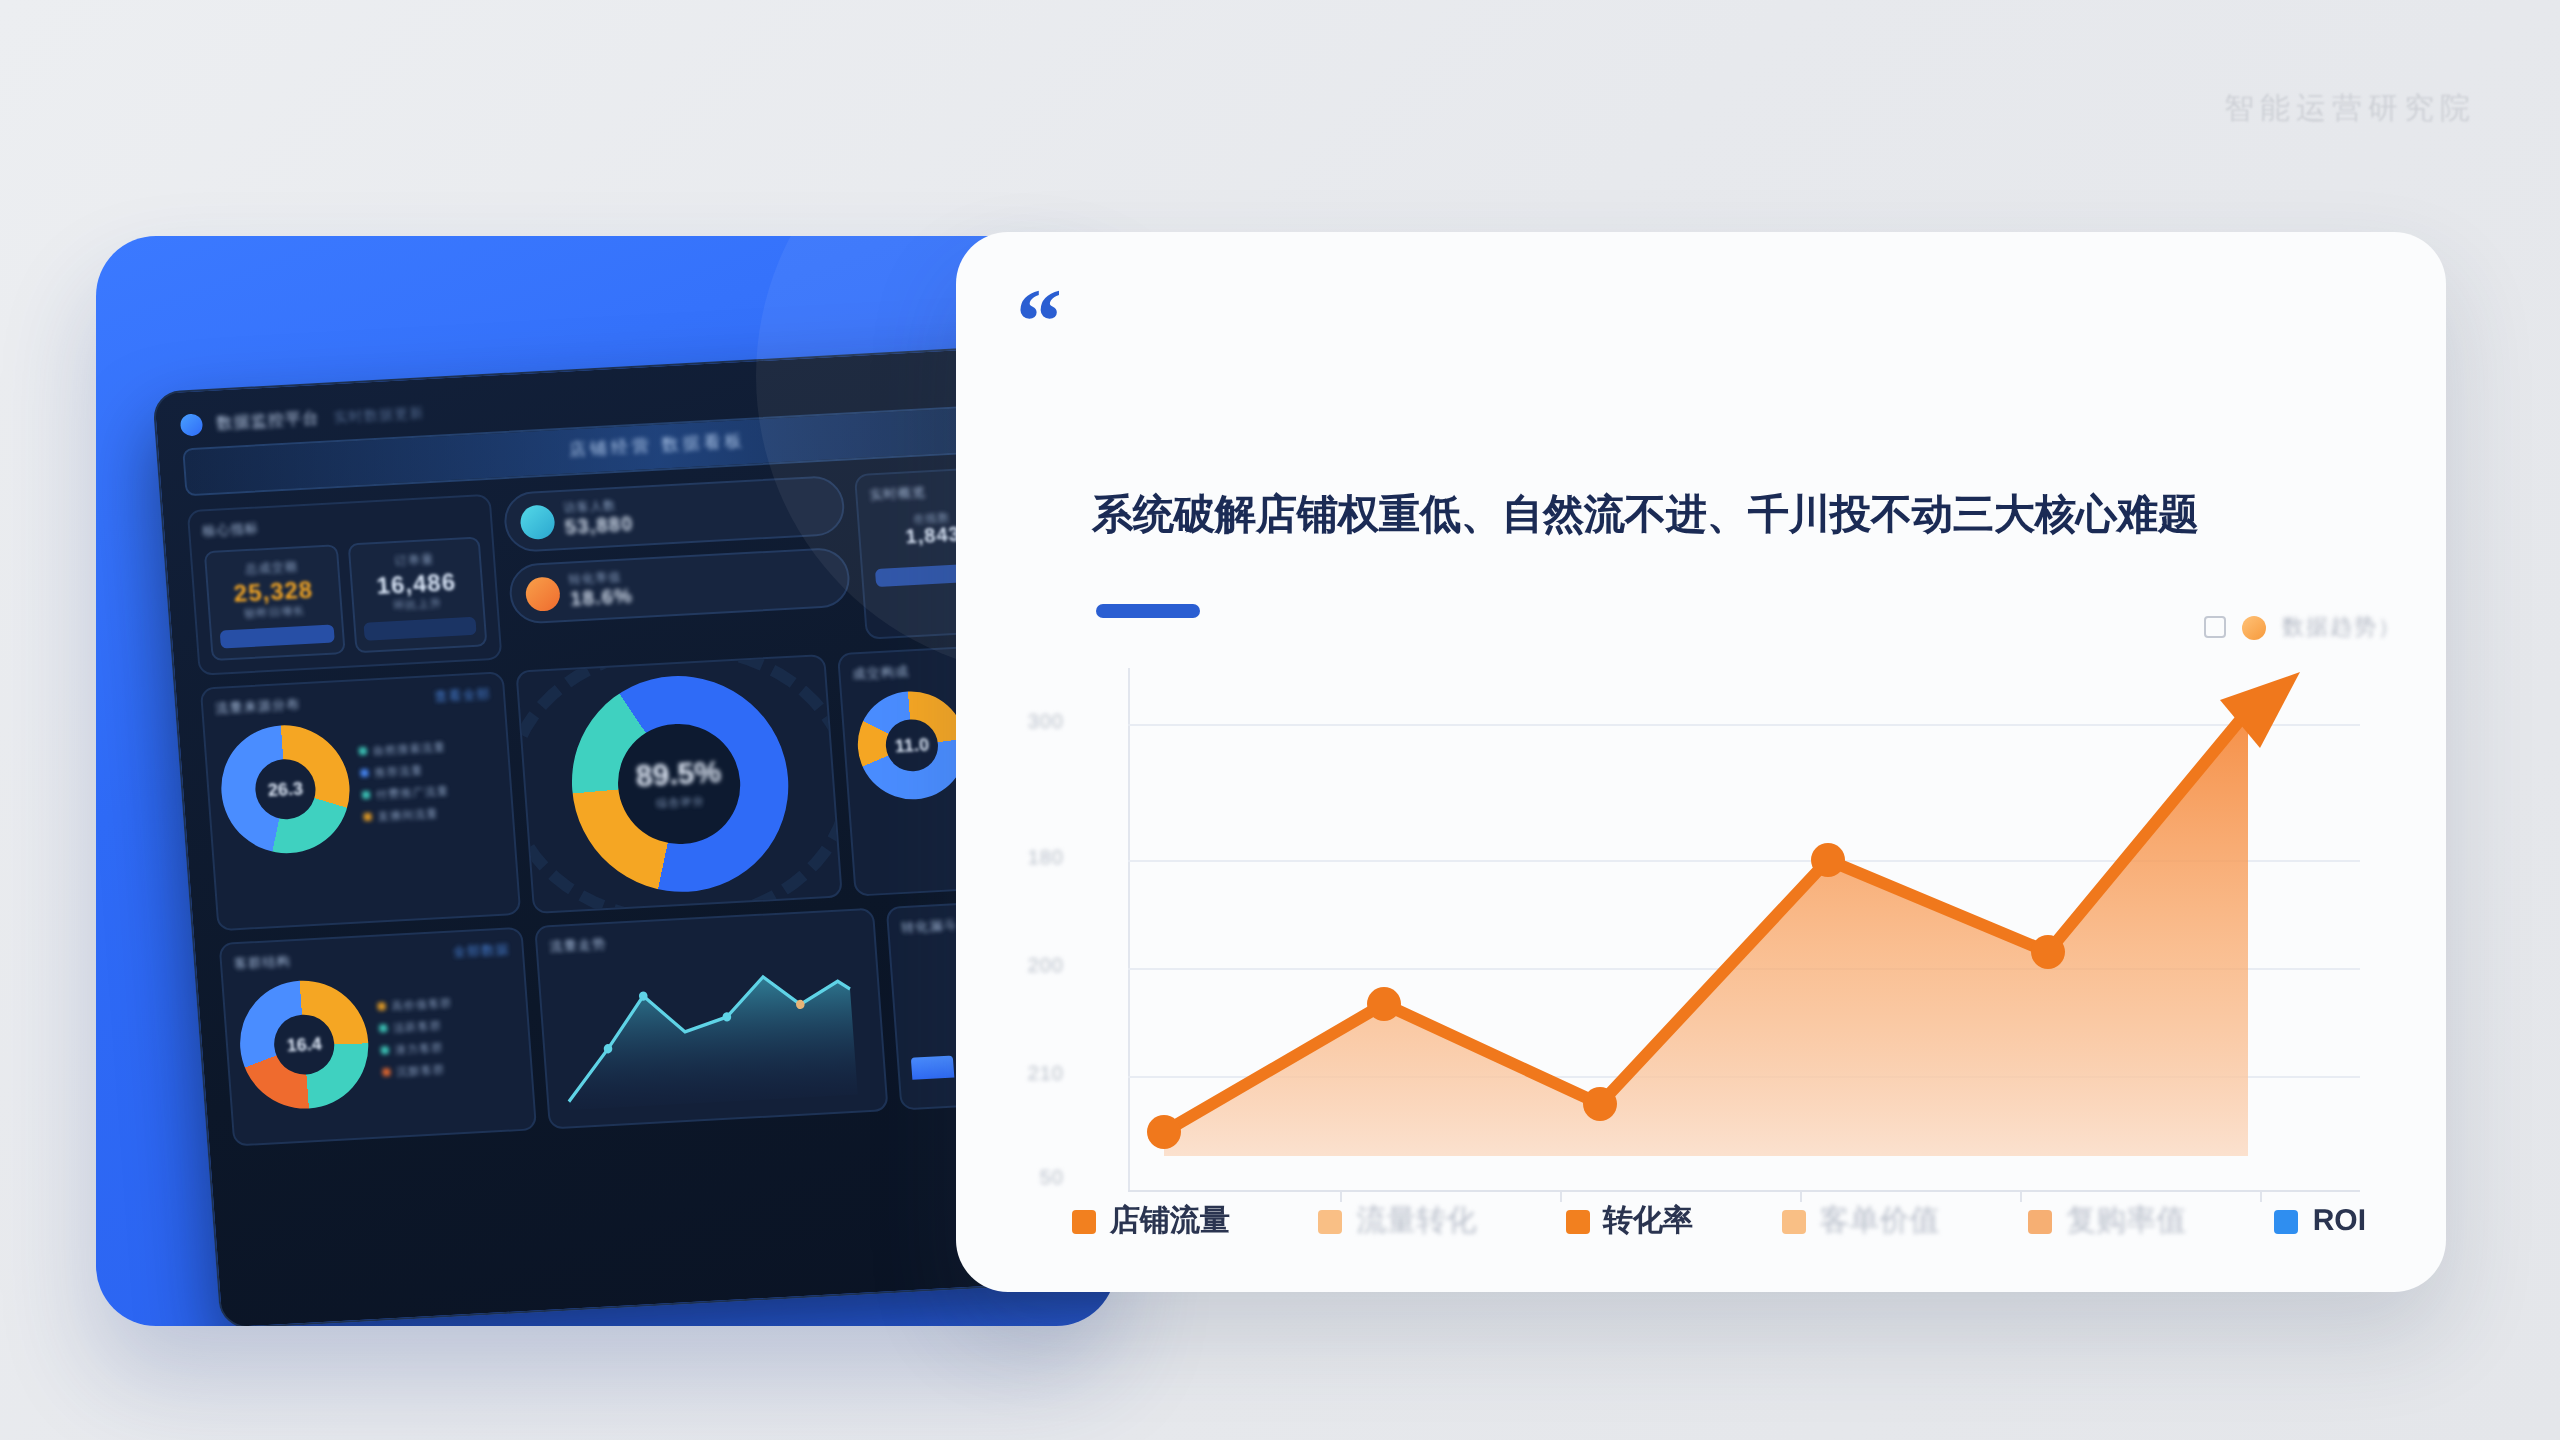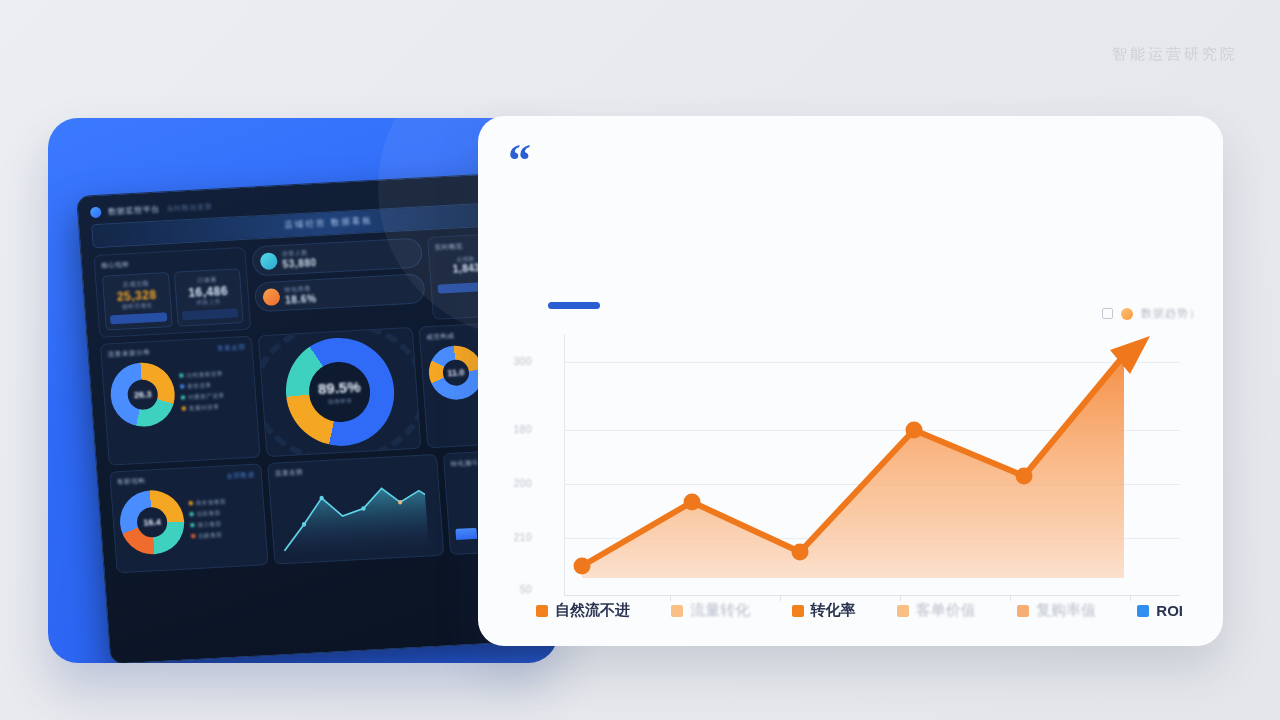--- a/index.html
+++ b/index.html
@@ -352,20 +352,21 @@
           </div>
         </div>
 
       </div>
     </div>
   </div>
 
   <div class="right-card">
 
     <div class="quote">“</div>
+    <div class="subtitle">系统破解店铺权重低、自然流不进、千川投不动三大核心难题</div>
     <div class="divider"></div>
 
     <div class="chart-head">
       <div class="sq"></div>
       <div class="dot"></div>
       <div class="blur-txt">数据趋势）</div>
     </div>
 
     <div class="chart">
       <div class="axis-y"></div>
@@ -407,21 +408,21 @@
         <circle cx="128" cy="168" r="8.5" fill="#F0781C"></circle>
         <circle cx="236" cy="218" r="8.5" fill="#F0781C"></circle>
         <circle cx="350" cy="96" r="8.5" fill="#F0781C"></circle>
         <circle cx="460" cy="142" r="8.5" fill="#F0781C"></circle>
       </svg>
     </div>
 
     <div class="legend">
       <div class="lg">
         <div class="sw" style="background:#F2801F"></div>
-        <span>自然流不进</span>
+        <span>店铺流量</span>
       </div>
       <div class="lg faded">
         <div class="sw" style="background:#F79A3C"></div>
         <span>流量转化</span>
       </div>
       <div class="lg">
         <div class="sw" style="background:#F2801F"></div>
         <span>转化率</span>
       </div>
       <div class="lg faded">

